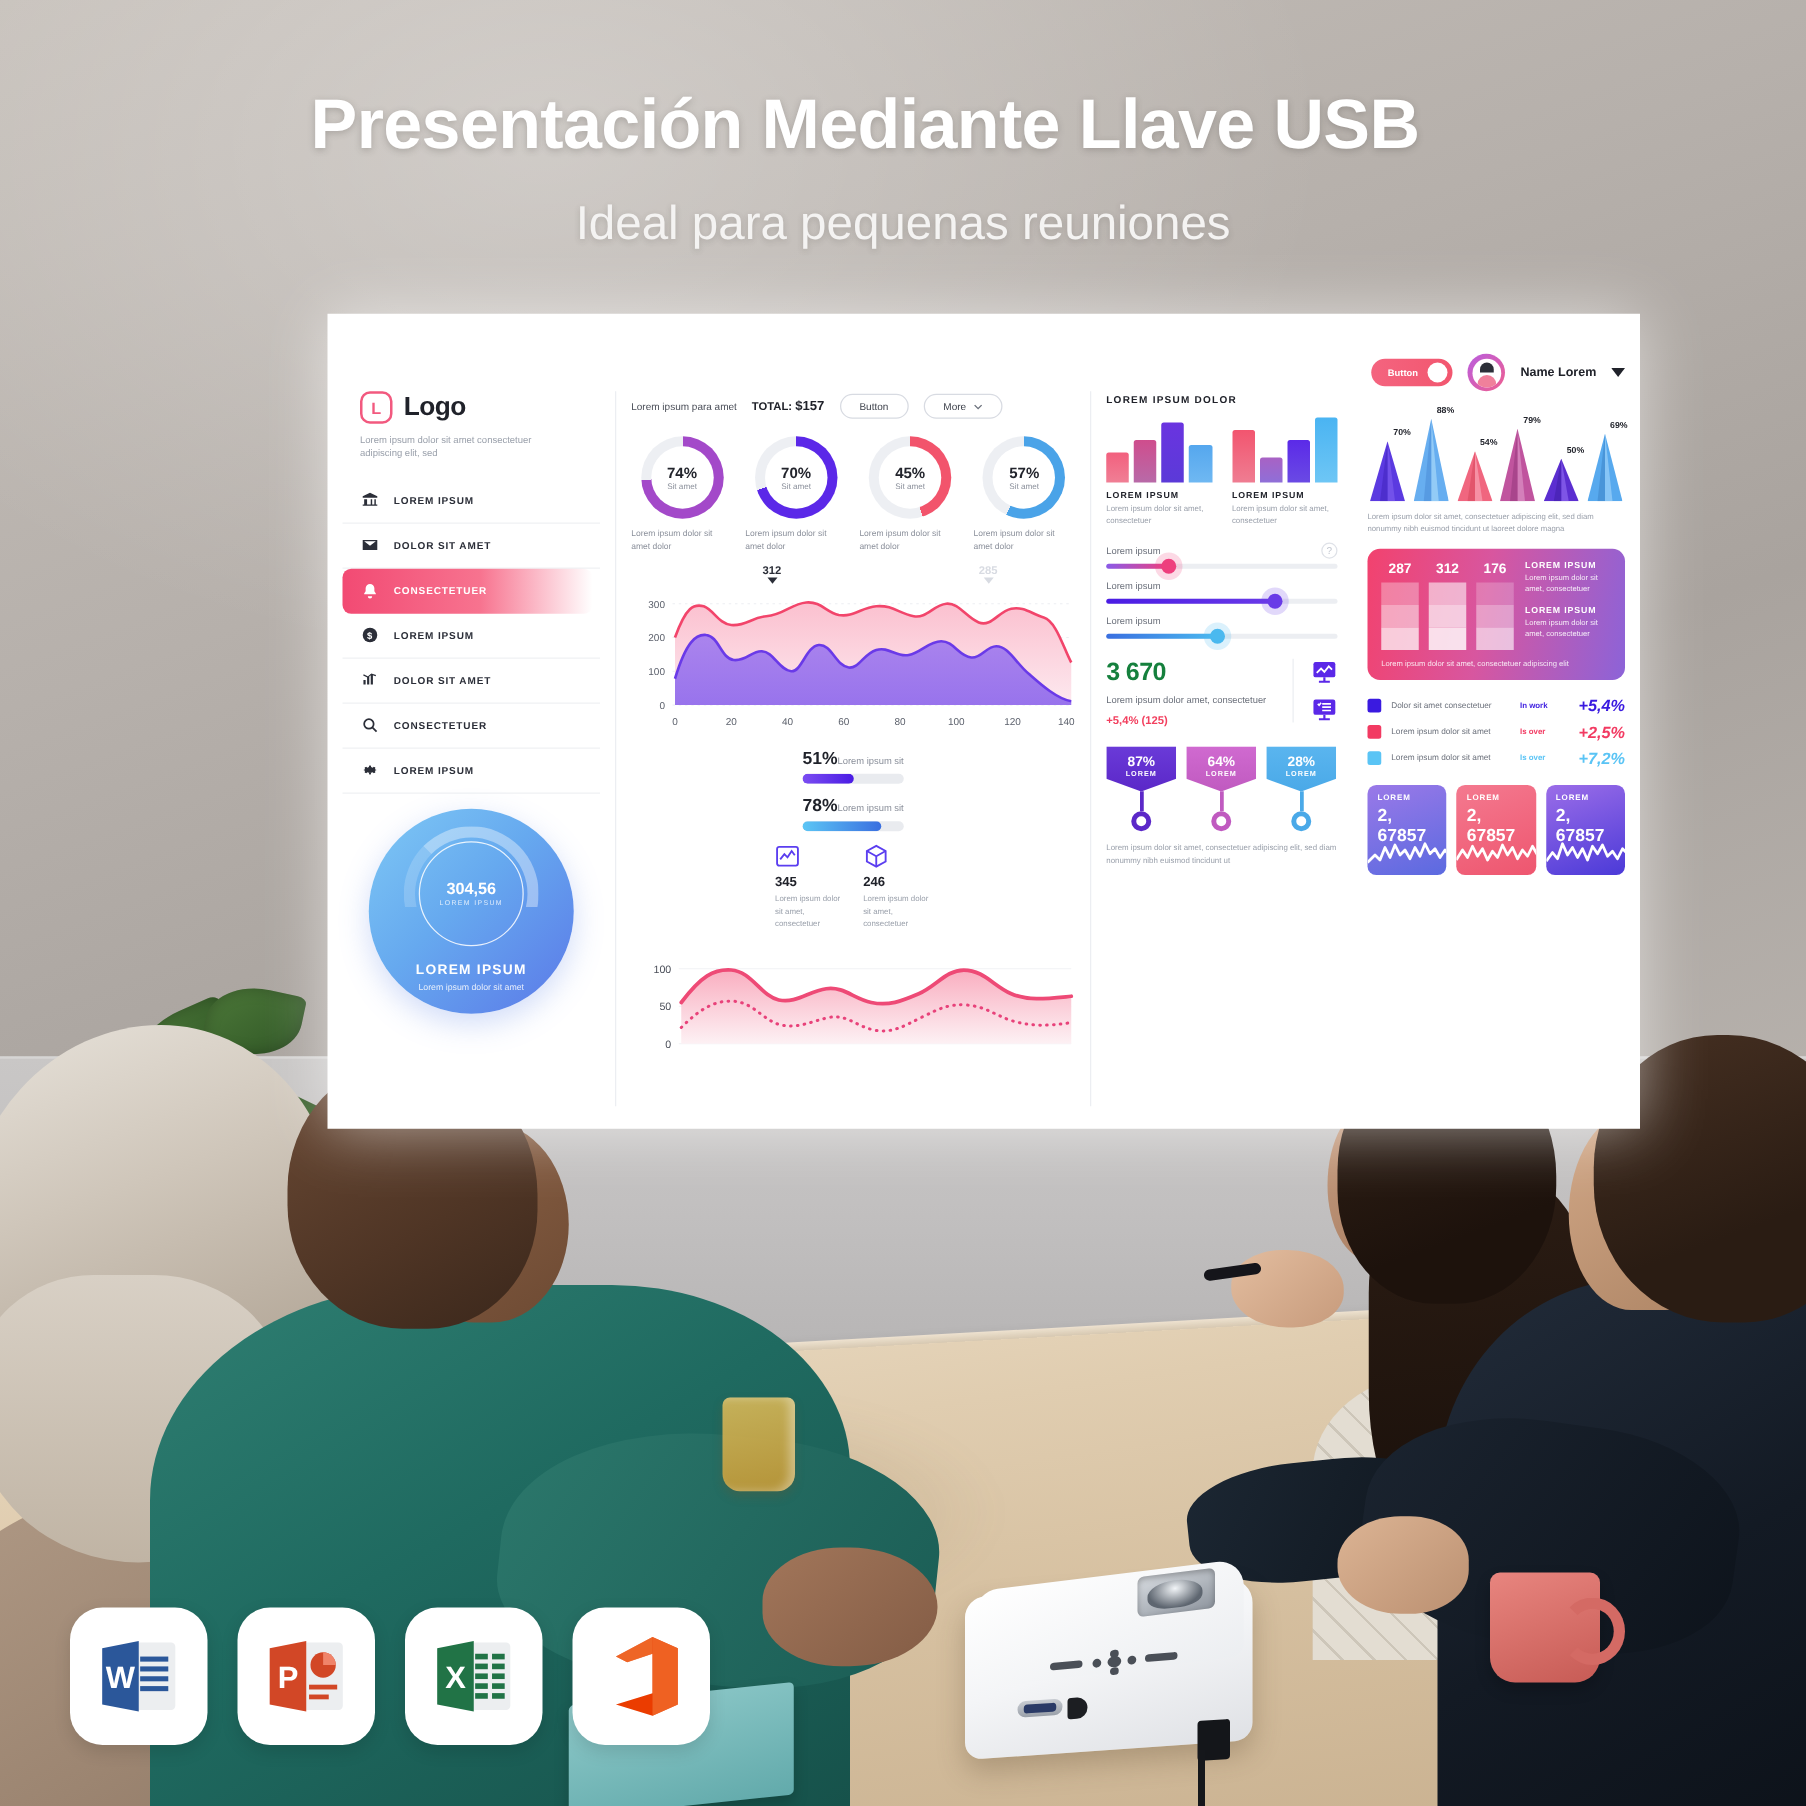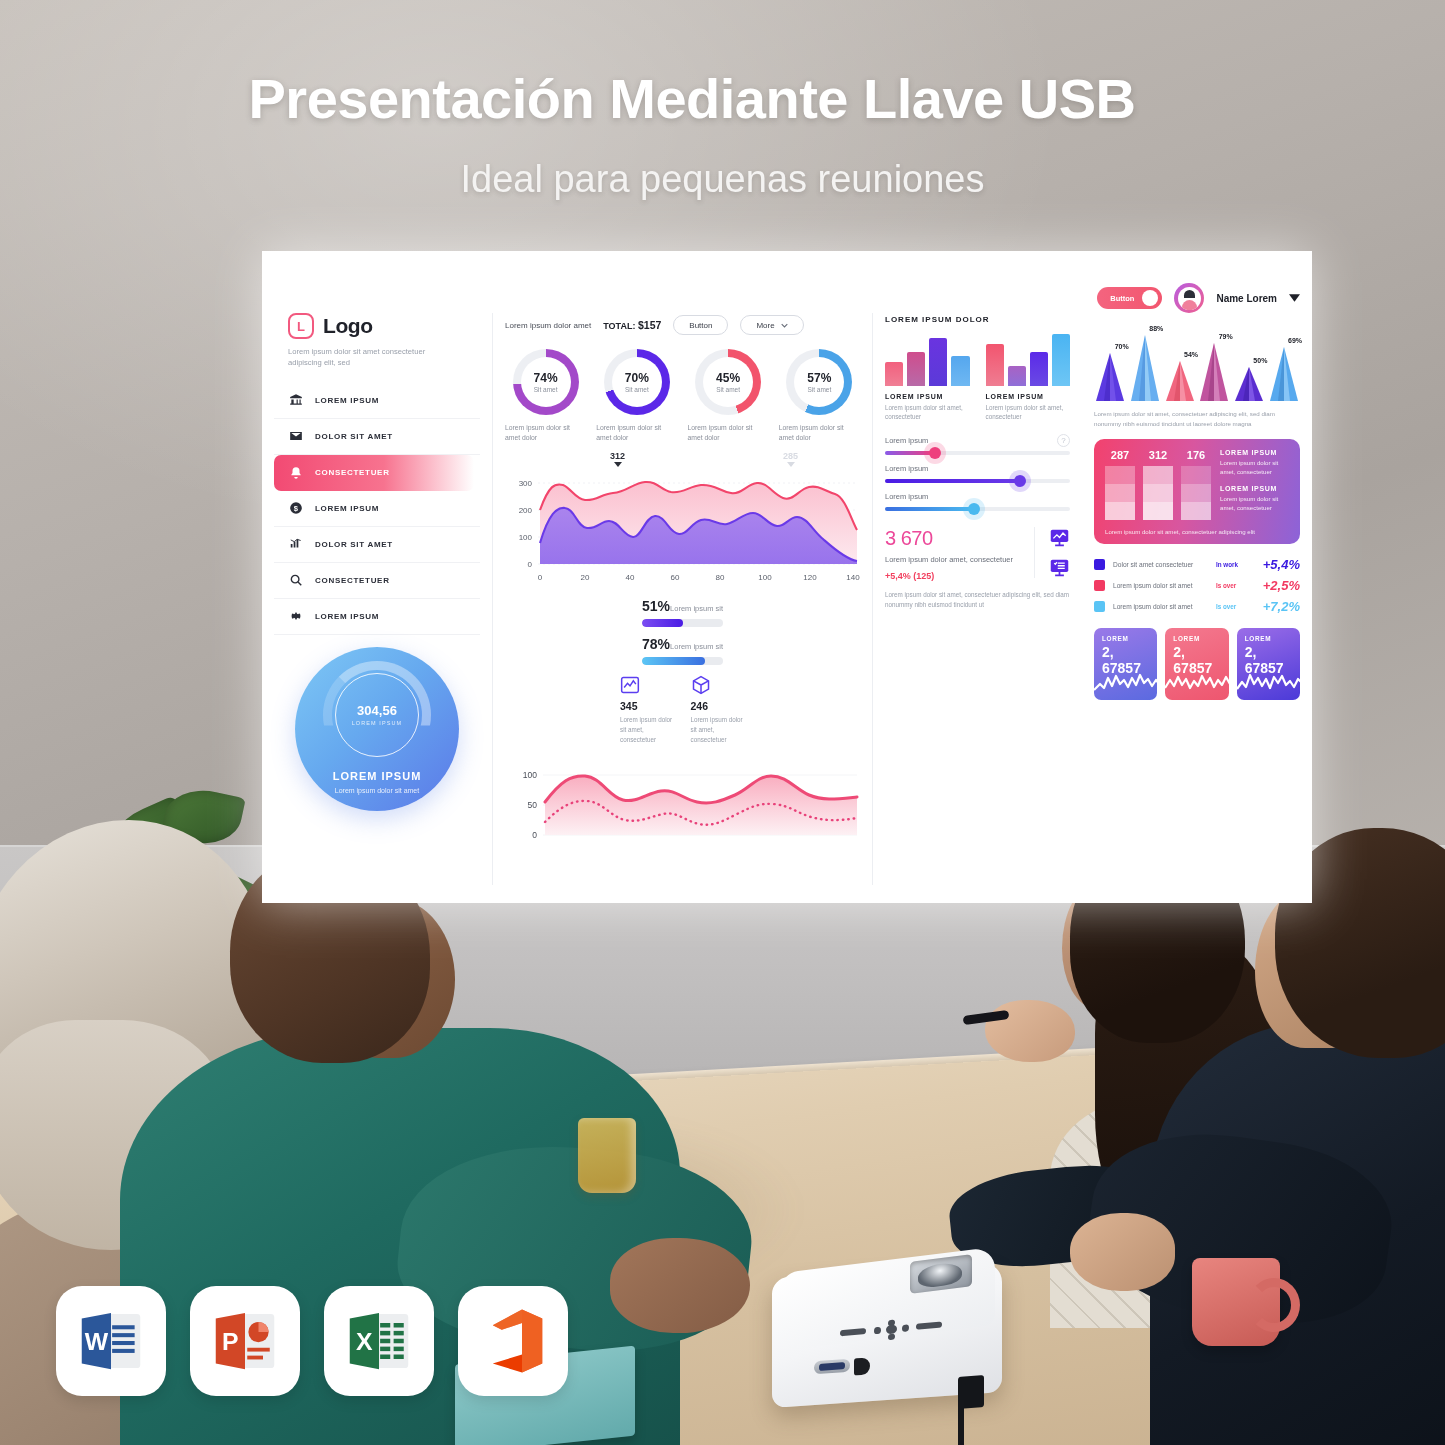--- a/index.html
+++ b/index.html
@@ -343,21 +343,21 @@
     content:""; position:absolute; left:-5px; top:-5px; right:-5px; bottom:-5px;
     border-radius:50%; background: currentColor; opacity: 0.2;
   }
   .help-ico {
     position: absolute; right: 0; top: -2px; width: 13px; height: 13px; border-radius: 50%;
     border: 1px solid #dfe2e8; color: #c2c7d0; font-size: 8px;
     display:flex; align-items:center; justify-content:center;
   }
 
   .bigstat { display: flex; gap: 12px; margin-top: 16px; align-items: flex-start; }
-  .bs-num { font-size: 20px; font-weight: 400; letter-spacing: -0.5px; color: #ec4899; }
+  .bs-num { font-size: 20px; font-weight: 700; letter-spacing: -0.5px; color: #15803d; }
   .bs-sub { font-size: 7.5px; color: #6b707b; line-height: 1.5; margin-top: 4px; }
   .bs-delta { font-size: 9px; font-weight: 700; color: #f2405f; margin-top: 6px; }
   .bs-icons { border-left: 1px solid #eceef2; padding-left: 14px; display: flex; flex-direction: column; gap: 9px; }
   .bs-icons svg { width: 21px; height: 21px; color: #5b28e8; }
 
   .pins { display: flex; gap: 8px; margin-top: 16px; }
   .pin { width: 56px; text-align: center; position: relative; }
   .pin-head {
     padding: 7px 0 10px; color: #fff; font-weight: 700;
     clip-path: polygon(0 0, 100% 0, 100% 72%, 50% 100%, 0 72%);
@@ -674,21 +674,21 @@
             <div class="gauge-valsub">LOREM IPSUM</div>
           </div>
           <div class="gauge-title">LOREM IPSUM</div>
           <div class="gauge-sub">Lorem ipsum dolor sit amet</div>
         </div>
       </div>
     </div>
 
     <div class="col col-sep">
       <div class="c2-head">
-        <span class="c2-lorem">Lorem ipsum dolor amet</span>
+        <span class="c2-lorem">Lorem ipsum para amet</span>
         <span class="c2-total">
           <span>TOTAL:</span>
           <b>$157</b>
         </span>
         <span class="pill-btn">Button</span>
         <span class="pill-btn more">
           <span>More</span>
           <svg width="7" height="5" viewBox="0 0 10 6" fill="none" stroke="#6b707b" stroke-width="1.6">
                 <path d="M1 1l4 4 4-4"></path>
               </svg>
@@ -916,20 +916,46 @@
           <svg viewBox="0 0 24 24" fill="currentColor">
                 <rect x="2" y="3" width="20" height="14" rx="2"></rect>
                 <path d="M11 17h2v3h4v2H7v-2h4z"></path>
                 <g stroke="#fff" stroke-width="1.5">
                   <path d="M10 7h8M10 10h8M10 13h8M6 7l1.2 1.2L9 6"></path>
                 </g>
               </svg>
         </div>
       </div>
 
+      <div class="pins">
+        <div class="pin">
+          <div class="pin-head" style="background:linear-gradient(180deg,#6a3ad8,#5b28c8)">
+            <div class="pin-v">87%</div>
+            <div class="pin-l">LOREM</div>
+          </div>
+          <div class="pin-stem" style="background:#5b28c8"></div>
+          <div class="pin-dot" style="border-color:#5b28c8"></div>
+        </div>
+        <div class="pin">
+          <div class="pin-head" style="background:linear-gradient(180deg,#d06ad0,#c05ac0)">
+            <div class="pin-v">64%</div>
+            <div class="pin-l">LOREM</div>
+          </div>
+          <div class="pin-stem" style="background:#c05ac0"></div>
+          <div class="pin-dot" style="border-color:#c05ac0"></div>
+        </div>
+        <div class="pin">
+          <div class="pin-head" style="background:linear-gradient(180deg,#5ab5ef,#4aa9e8)">
+            <div class="pin-v">28%</div>
+            <div class="pin-l">LOREM</div>
+          </div>
+          <div class="pin-stem" style="background:#4aa9e8"></div>
+          <div class="pin-dot" style="border-color:#4aa9e8"></div>
+        </div>
+      </div>
       <div class="pins-cap">Lorem ipsum dolor sit amet, consectetuer adipiscing elit, sed diam nonummy nibh euismod tincidunt ut</div>
     </div>
 
     <div class="col">
       <div class="c4-head" style="margin-top:-30px">
         <div class="tog">
           <span>Button</span>
           <span class="tog-knob"></span>
         </div>
         <div class="avatar">

